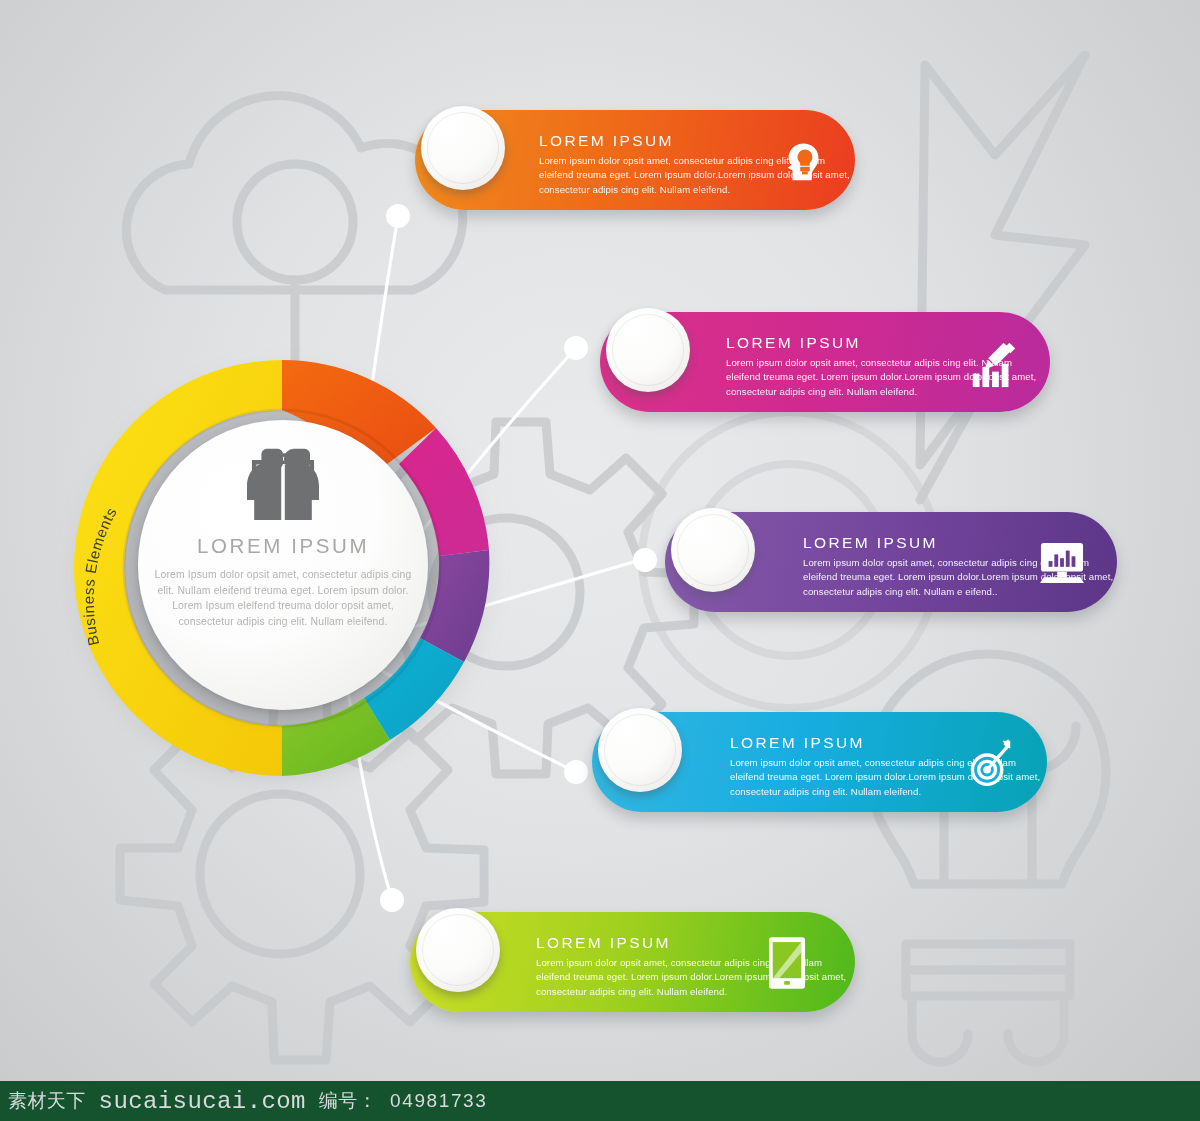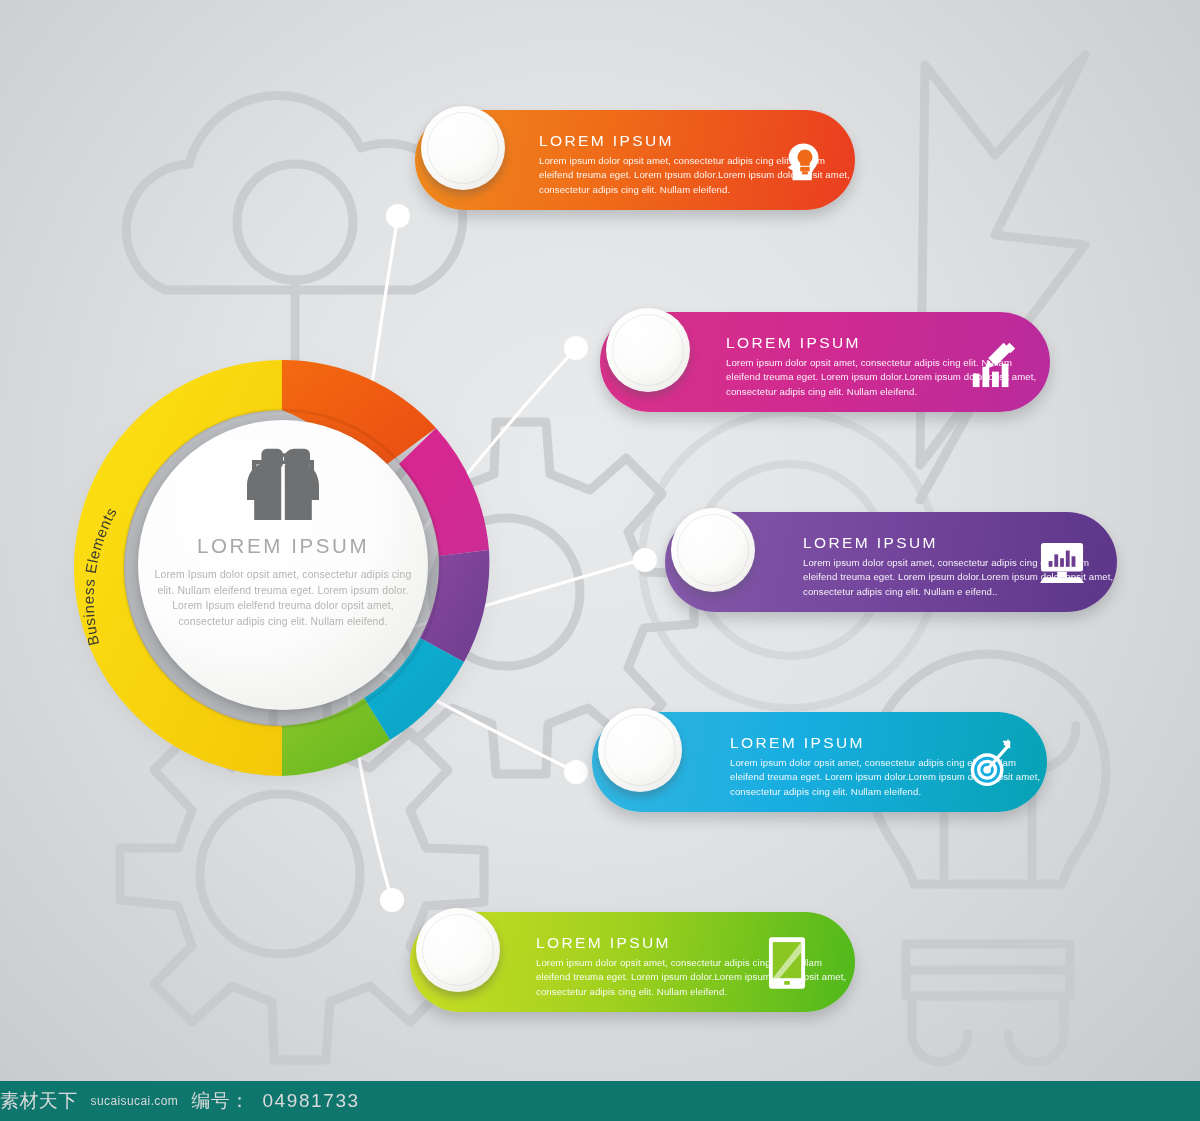--- a/index.html
+++ b/index.html
@@ -83,25 +83,25 @@
   }
   .banner .bbody {
     font-size:9.6px; line-height:14.4px; color:rgba(255,255,255,.93);
     letter-spacing:.1px; width:318px;
   }
   .banner .bicon { position:absolute; display:flex; align-items:center; justify-content:center; }
 
   
   #watermark {
     position:absolute; left:0; bottom:0; width:1200px; height:40px;
-    background:#0f766e; display:flex; align-items:center; gap:13px;
-    padding-left:0;
+    background:#14532d; display:flex; align-items:center; gap:13px;
+    padding-left:8px;
     color:#d9dadb; font-size:19px; letter-spacing:.4px;
   }
-  #watermark .wm-site { font-size:12px; }
+  #watermark .wm-site { font-size:24px;font-family:Liberation Mono, monospace; }
   #watermark .wm-num { letter-spacing:1.6px; }
 </style>
 </head>
 <body>
 
 <svg id="bg-decor" viewBox="0 0 1200 1081">
   <g fill="none" stroke="#c7c9cb" stroke-width="9" stroke-linejoin="round" stroke-linecap="round" opacity=".85">
 
     <path d="M165 290 a66 66 0 0 1 24 -126 a92 92 0 0 1 172 -16 a72 72 0 0 1 52 142 L230 290 Z"></path>
     <circle cx="295" cy="222" r="58"></circle>

